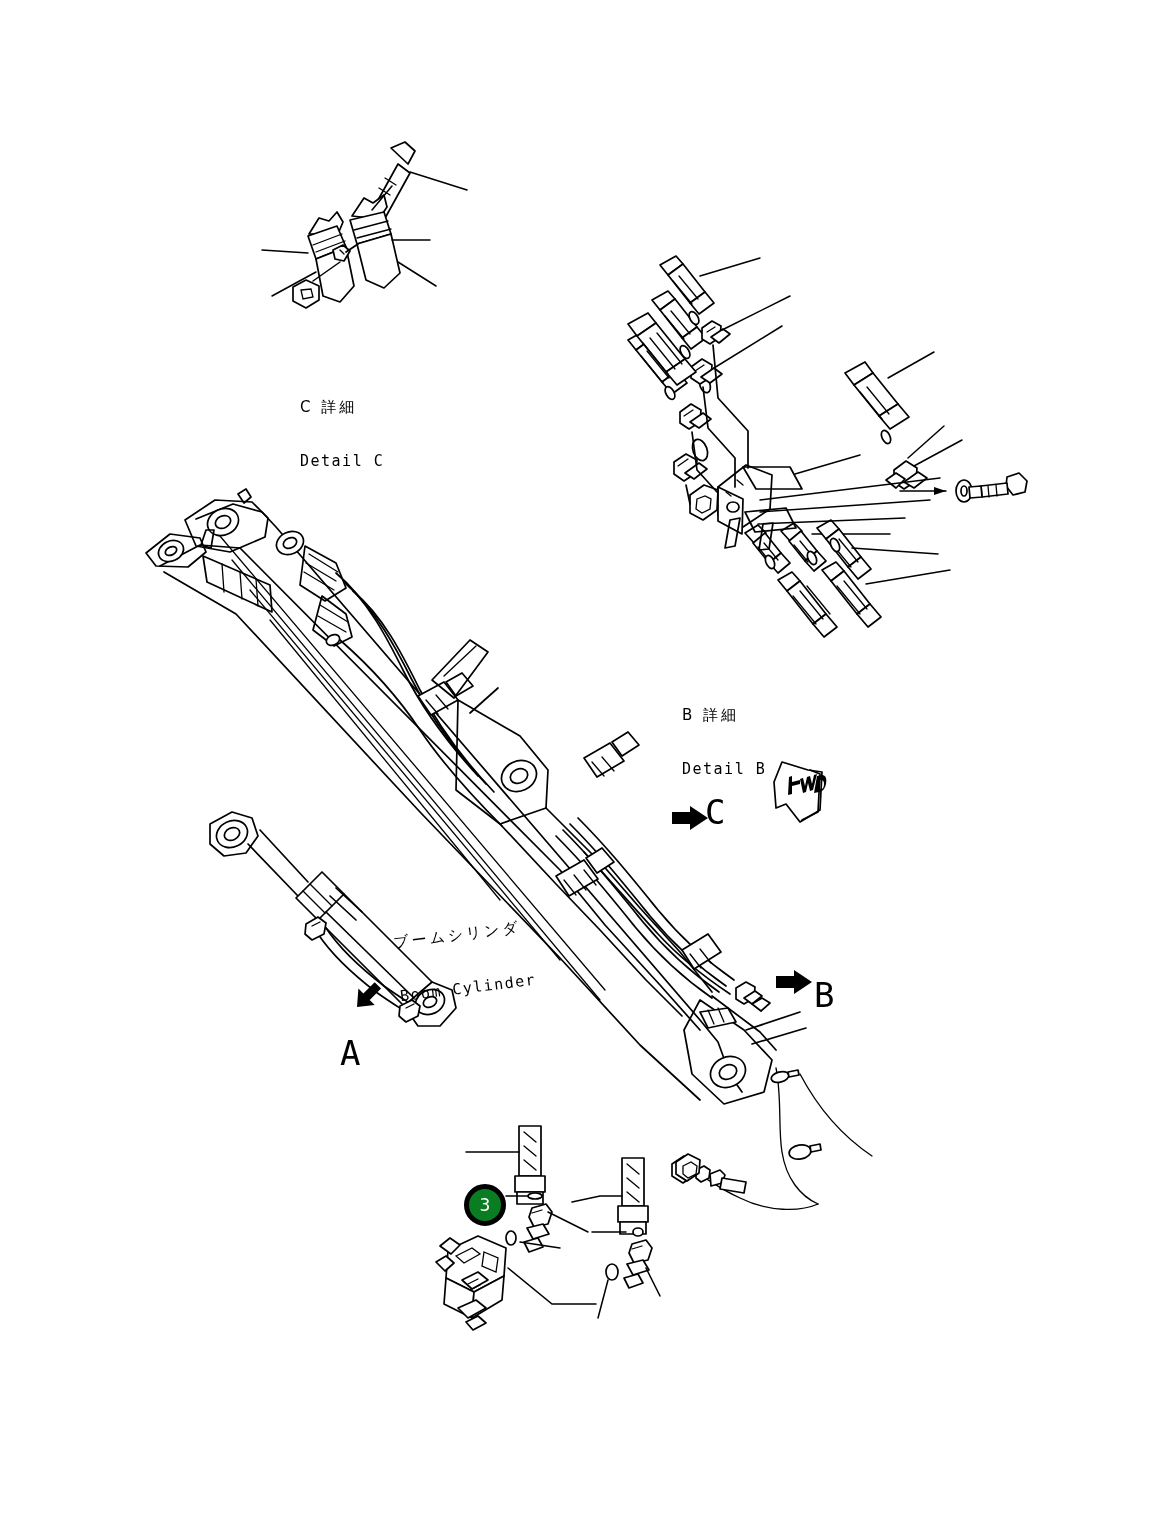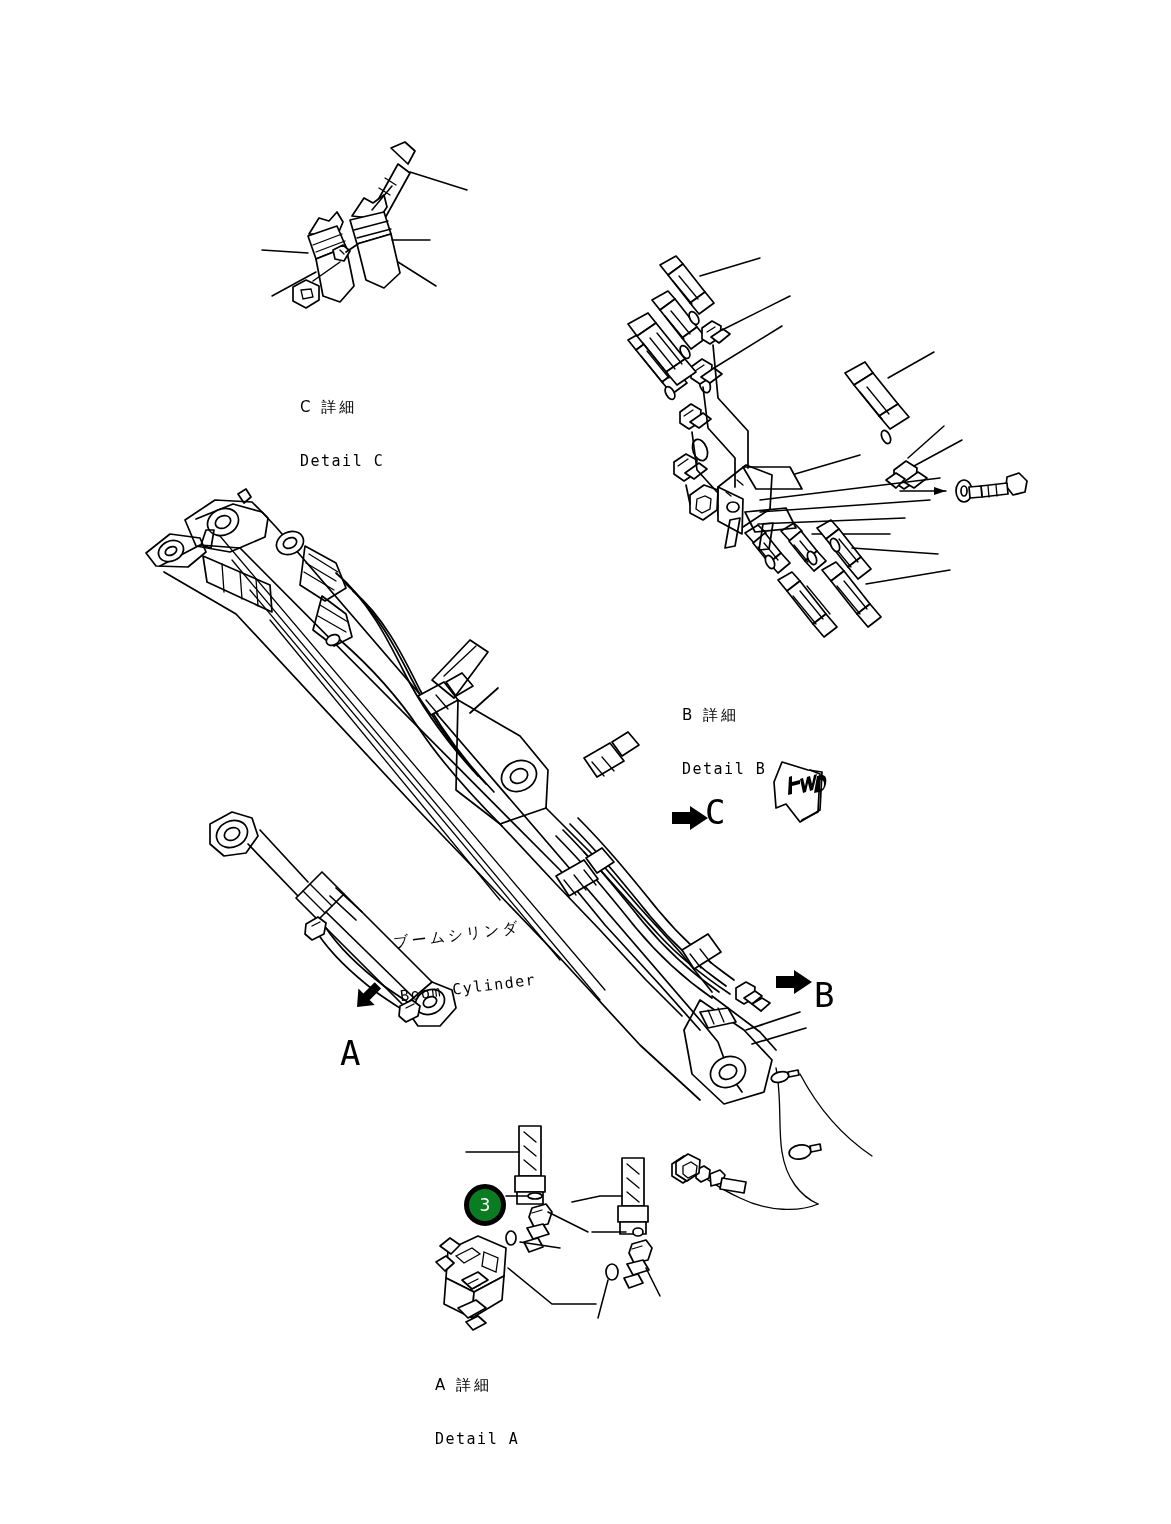--- a/index.html
+++ b/index.html
@@ -528,24 +528,20 @@
   <div class="lbl" style="left:682px; top:670px;">
     <span class="jp">B 詳細</span>
     <span class="en">Detail B</span>
   </div>
 
   <div class="lbl" style="left:300px; top:362px;">
     <span class="jp">C 詳細</span>
     <span class="en">Detail C</span>
   </div>
 
-  <div class="lbl" style="left:435px; top:1340px;">
-    <span class="jp">A 詳細</span>
-    <span class="en">Detail A</span>
-  </div>
 
   <div class="lbl rot-lbl" style="left:388px; top:898px;">
     <span class="jp">ブームシリンダ</span>
     <span class="en">Boom Cylinder</span>
   </div>
 
   <div class="bigletter" style="left:340px; top:1036px;">A</div>
   <div class="bigletter" style="left:814px; top:978px;">B</div>
   <div class="bigletter" style="left:705px; top:795px;">C</div>
 

